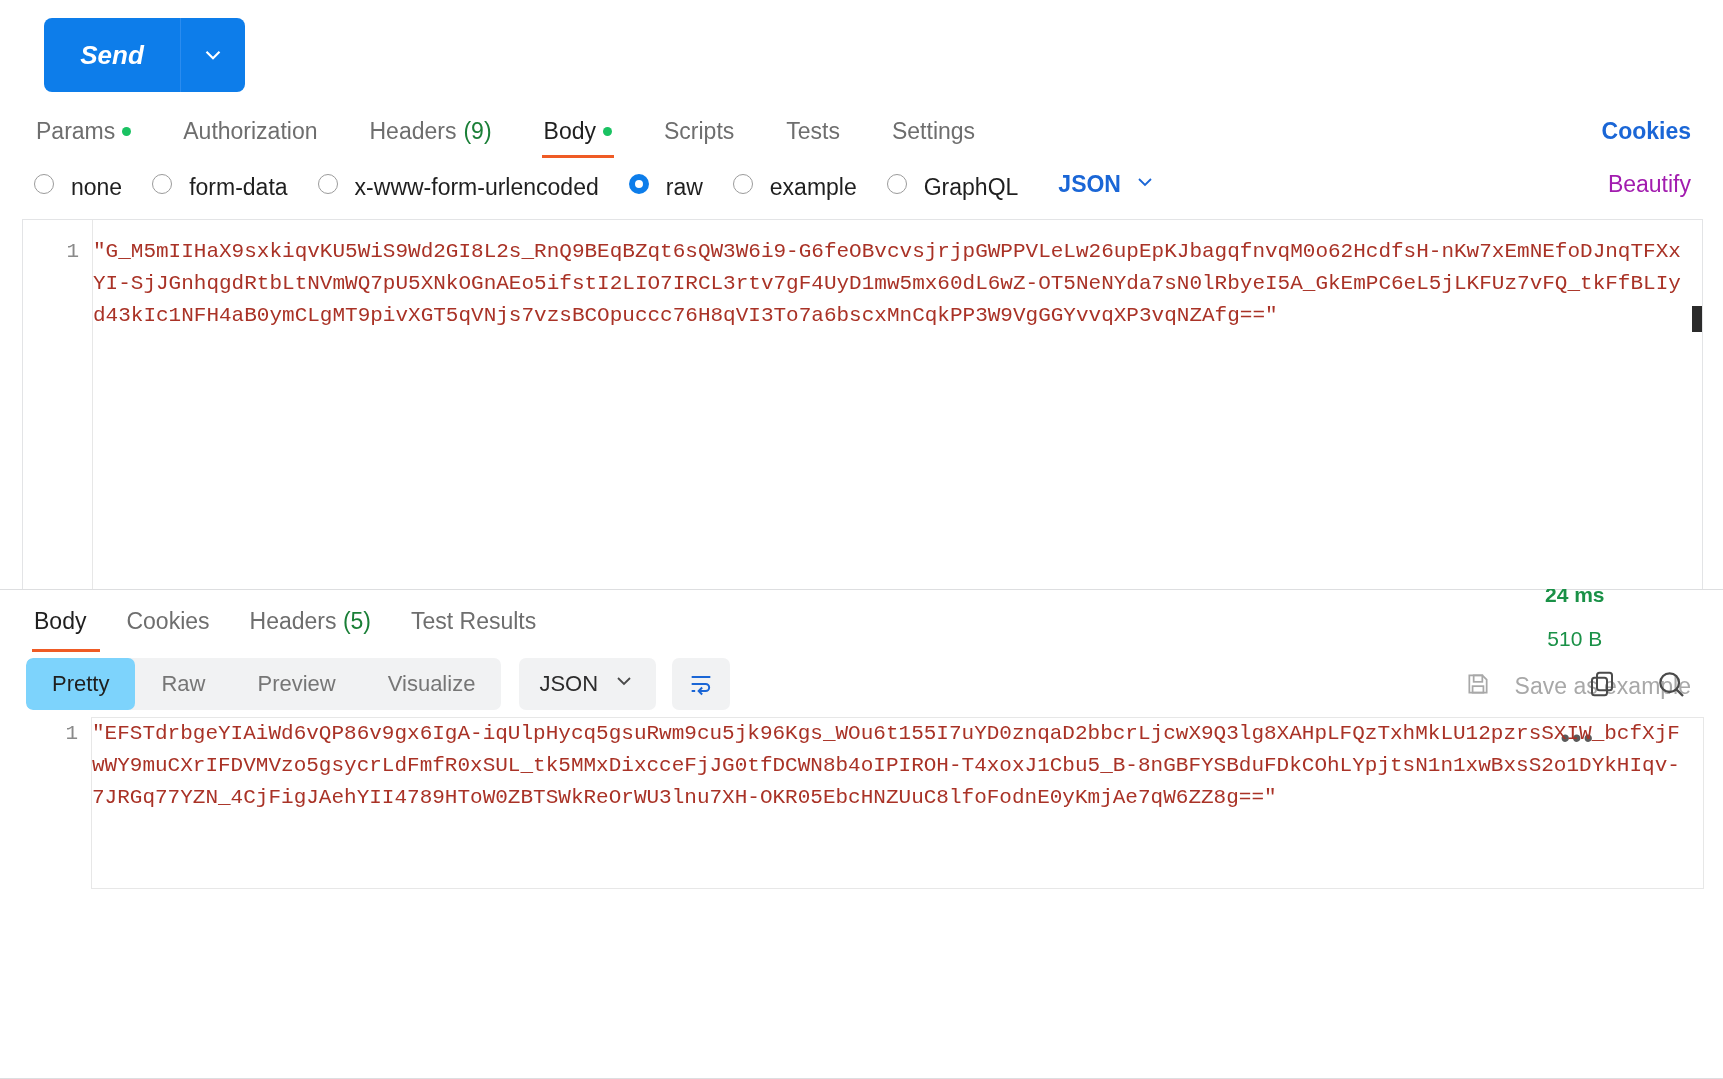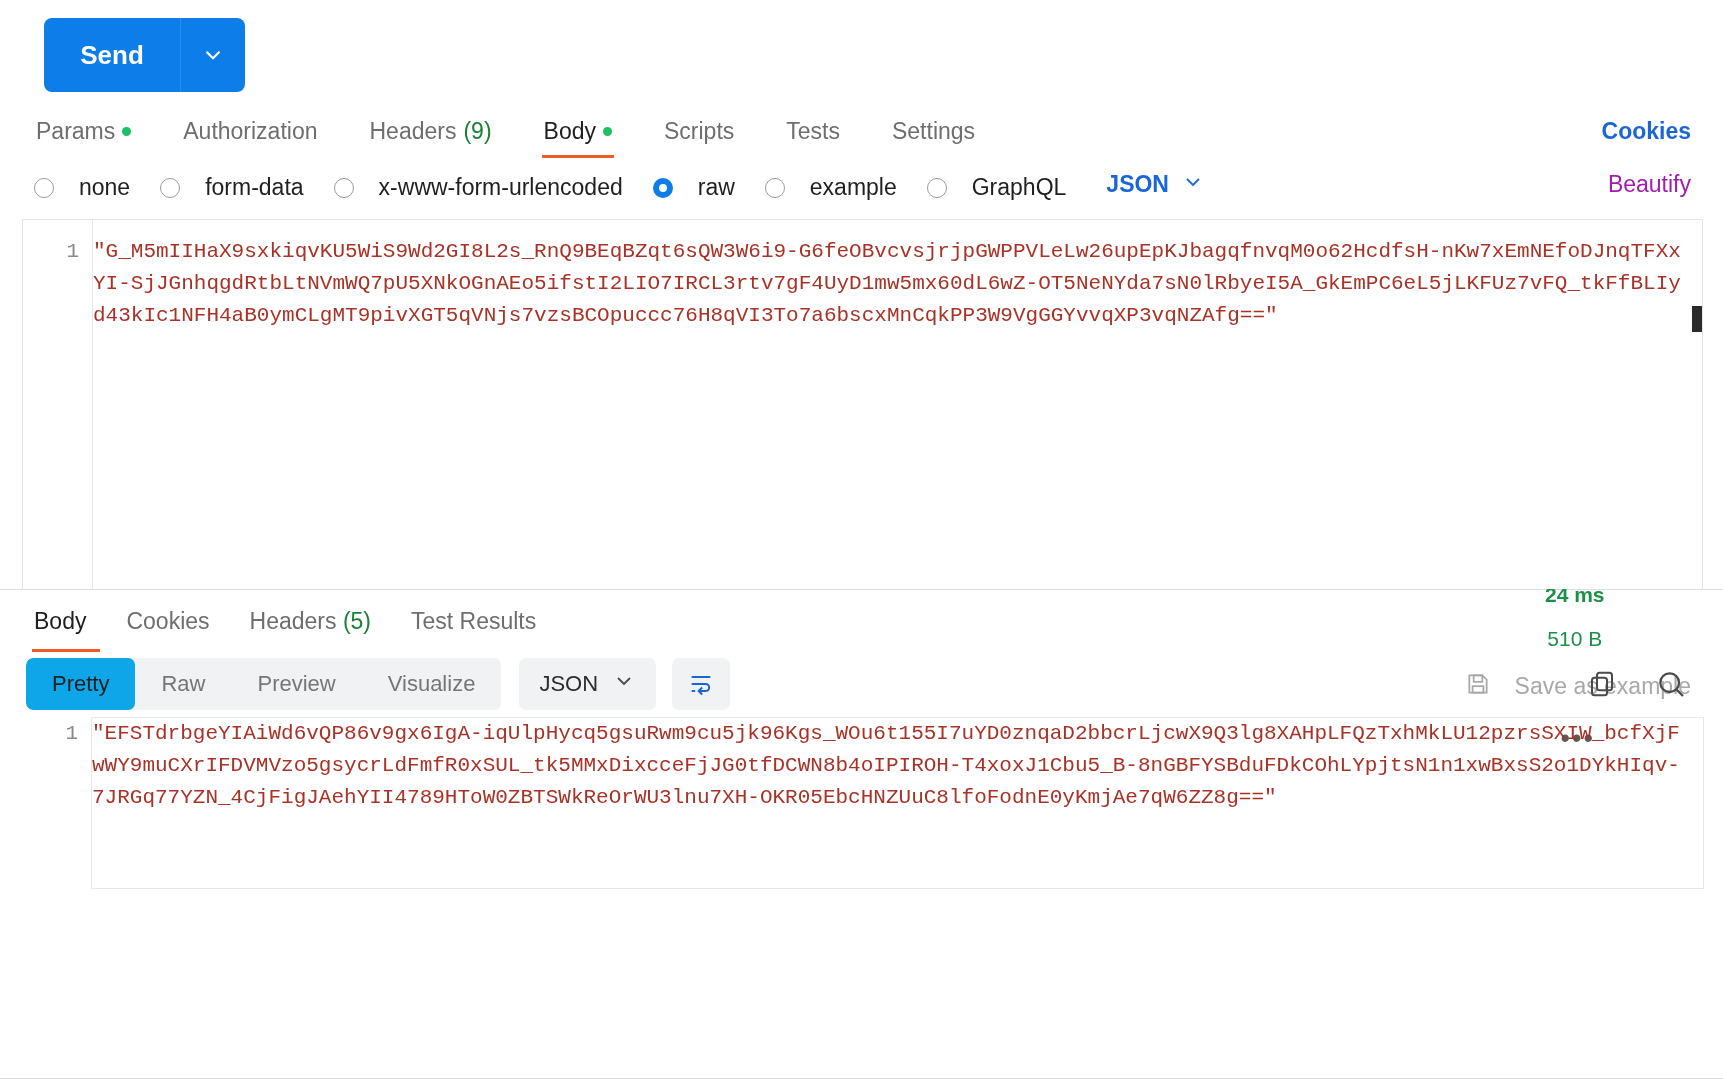--- a/index.html
+++ b/index.html
@@ -80,20 +80,21 @@
     align-items: center;
     justify-content: center;
     width: 136px;
     color: #fff;
     font-size: 26px;
     font-weight: 700;
     cursor: pointer;
     border: 0;
     background: transparent;
     font-family: "Liberation Sans", sans-serif;
+    font-style: italic;
   }
   .send-caret {
     display: flex;
     align-items: center;
     justify-content: center;
     width: 64px;
     color: #fff;
     cursor: pointer;
     border-left: 1px solid #2b8cef;
   }
@@ -148,22 +149,22 @@
 
   
   .bodytype-row {
     display: flex;
     align-items: center;
     padding: 10px 26px 14px 34px;
     gap: 0;
   }
   .radio-item {
     display: flex;
-    align-items: center;
-    gap: 25px;
+    align-items: flex-start;
+    gap: 17px;
     margin-right: 30px;
     font-size: 23px;
     color: #1f1f1f;
     cursor: pointer;
     white-space: nowrap;
     margin-top: 6px;
   }
   .radio {
     width: 20px; height: 20px;
     border: 1.6px solid #9b9b9b;
@@ -319,21 +320,21 @@
   .seg {
     display: flex;
     align-items: center;
     padding: 0 26px;
     font-size: 22px;
     color: #767676;
     cursor: pointer;
     white-space: nowrap;
   }
   .seg.active {
-    background: #0ea5e9;
+    background: #7dd3fc;
     color: #1f1f1f;
     border-radius: 7px;
   }
   .resp-json-select {
     display: flex;
     align-items: center;
     gap: 14px;
     margin-left: 18px;
     height: 52px;
     padding: 0 20px;

